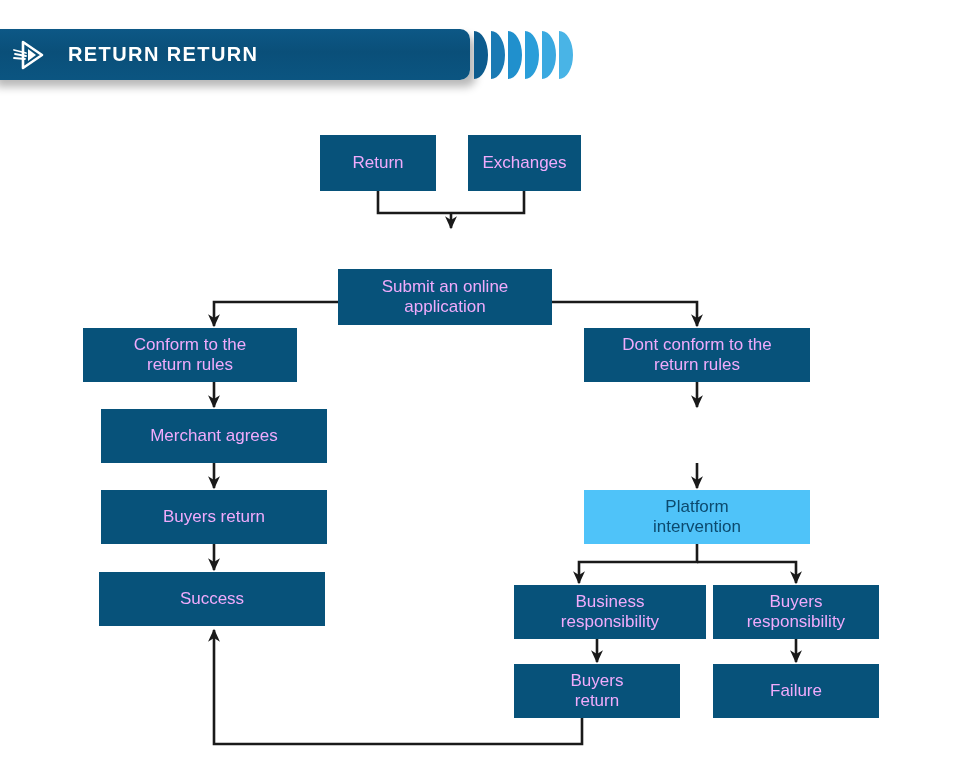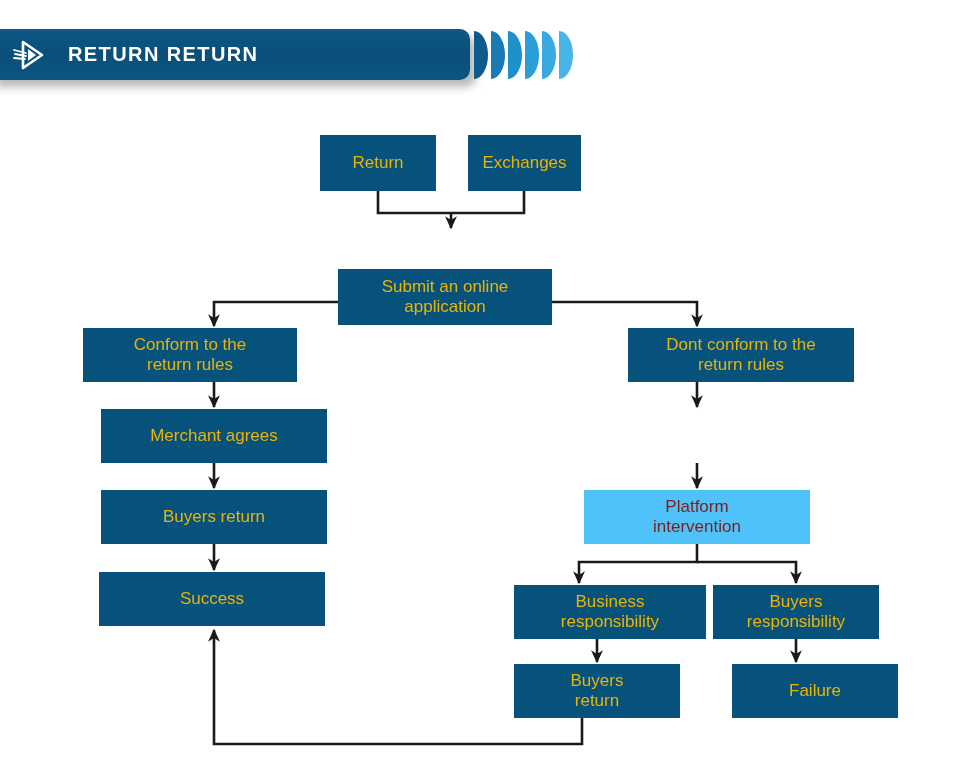--- a/index.html
+++ b/index.html
@@ -85,26 +85,26 @@
     align-items: center;
     justify-content: center;
     text-align: center;
     line-height: 1.18;
     font-size: 17px;
     padding: 2px 6px;
     white-space: pre-line;
   }
   .node.dark {
     background: #07527a;
-    color: #eab308;
+    color: #f0abfc;
     align-items: center;
   }
   .node.light {
     background: #4fc3f9;
-    color: #7f1d1d;
+    color: #0c4a6e;
   }
 </style>
 </head>
 <body>
 
 <div id="header-banner">
   <svg id="header-icon" viewBox="0 0 34 34">
     <polygon points="11,4 30,17 11,30" fill="none" stroke="#ffffff" stroke-width="2.6" stroke-linejoin="round"></polygon>
     <polygon points="16,11 24,17 16,23" fill="#ffffff"></polygon>
     <line x1="2" y1="12" x2="14" y2="15" stroke="#ffffff" stroke-width="1.8" stroke-linecap="round"></line>
@@ -156,24 +156,24 @@
   </svg>
 <div class="node dark" style="left: 320px; top: 135px; width: 116px; height: 56px;"><span>Return</span></div>
     <div class="node dark" style="left: 468px; top: 135px; width: 113px; height: 56px;"><span>Exchanges</span></div>
     <div class="node dark" style="left: 338px; top: 230px; width: 214px; height: 56px; margin-top: 39px;"><span>Submit an online
 application</span></div>
     <div class="node dark" style="left: 83px; top: 328px; width: 214px; height: 54px;"><span>Conform to the
 return rules</span></div>
     <div class="node dark" style="left: 101px; top: 409px; width: 226px; height: 54px;"><span>Merchant agrees</span></div>
     <div class="node dark" style="left: 101px; top: 490px; width: 226px; height: 54px;"><span>Buyers return</span></div>
     <div class="node dark" style="left: 99px; top: 572px; width: 226px; height: 54px;"><span>Success</span></div>
-    <div class="node dark" style="left: 584px; top: 328px; width: 226px; height: 54px; margin-left: 44px;"><span>Dont conform to the
+    <div class="node dark" style="left: 584px; top: 328px; width: 226px; height: 54px;"><span>Dont conform to the
 return rules</span></div>
     <div class="node light" style="left: 584px; top: 490px; width: 226px; height: 54px;"><span>Platform
 intervention</span></div>
     <div class="node dark" style="left: 514px; top: 585px; width: 192px; height: 54px;"><span>Business
 responsibility</span></div>
     <div class="node dark" style="left: 713px; top: 585px; width: 166px; height: 54px;"><span>Buyers
 responsibility</span></div>
     <div class="node dark" style="left: 514px; top: 664px; width: 166px; height: 54px;"><span>Buyers
 return</span></div>
-    <div class="node dark" style="left: 732px; top: 664px; width: 166px; height: 54px;"><span>Failure</span></div>
+    <div class="node dark" style="left: 713px; top: 664px; width: 166px; height: 54px;"><span>Failure</span></div>
   </div>
 
 </body></html>

